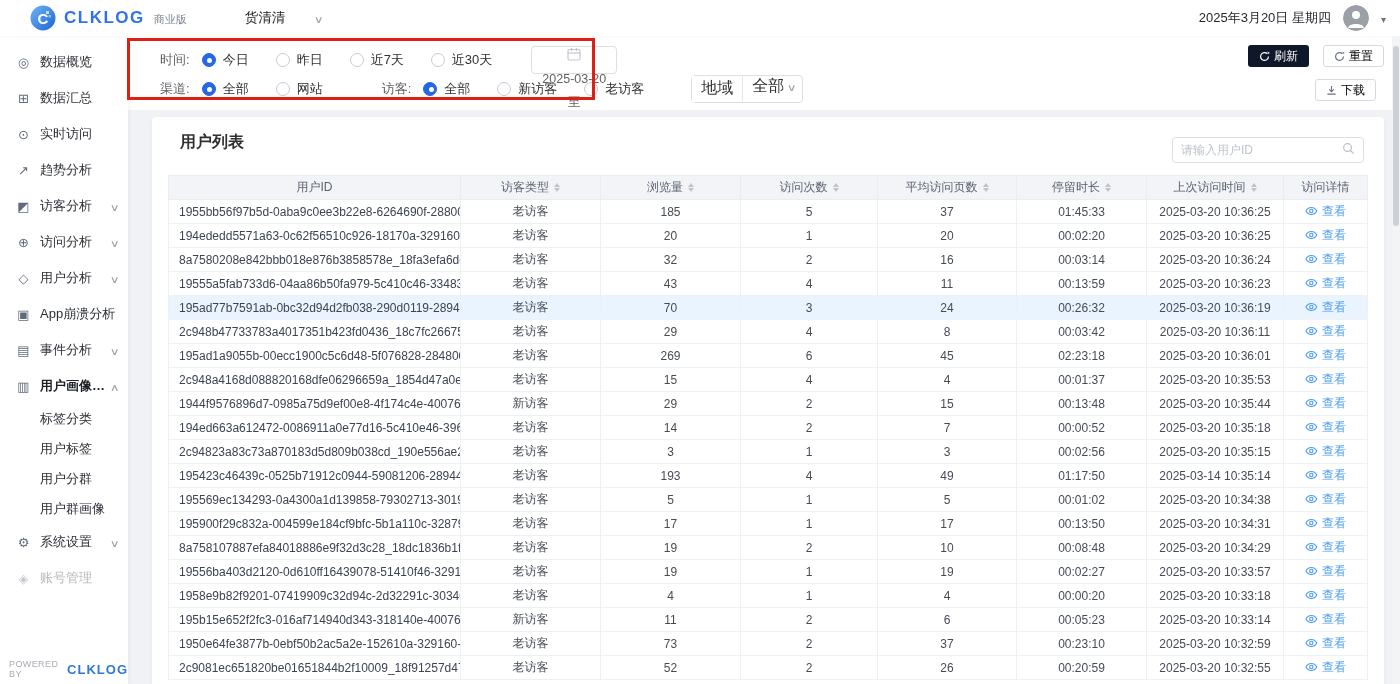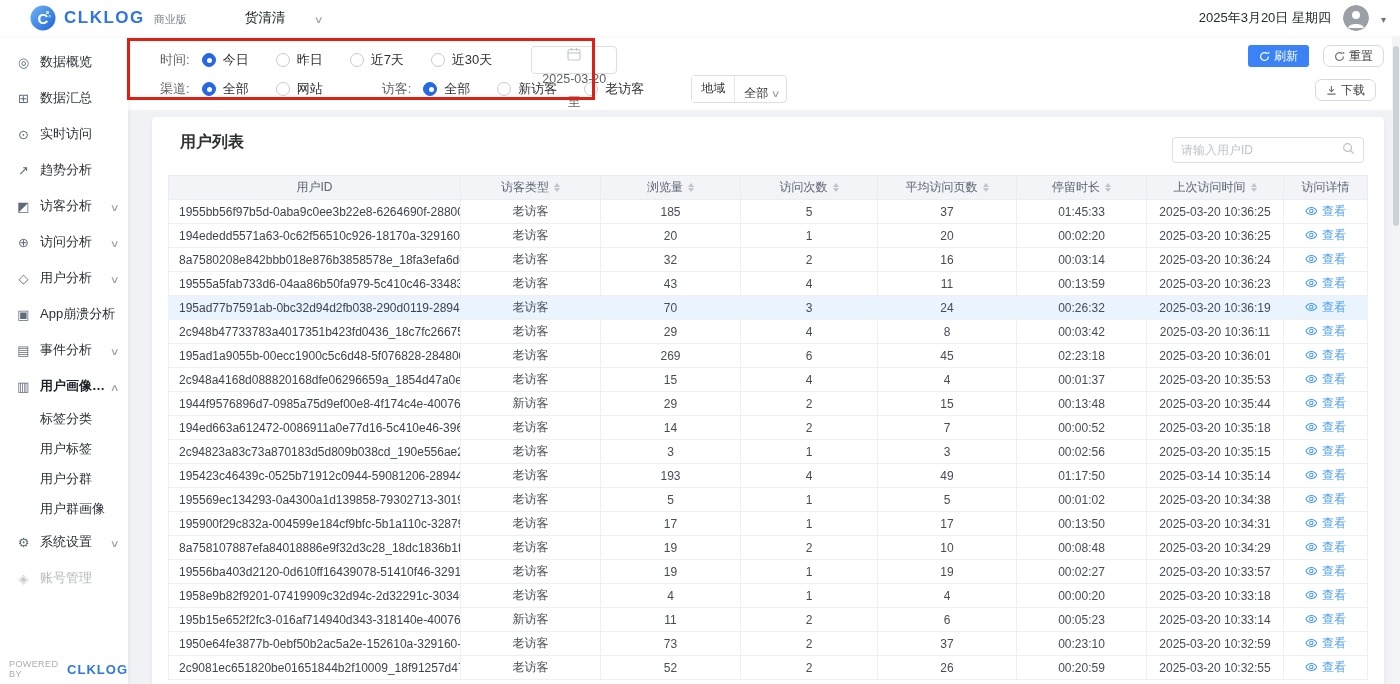--- a/index.html
+++ b/index.html
@@ -39,28 +39,28 @@
   .filterbar { background:#fff; height:74px; padding:9px 16px 0 32px; position:relative; }
   .f-row { display:flex; align-items:center; height:29px; font-size:13px; color:#303133; }
   .f-label { color:#606266; margin-right:12px; }
   .opts { display:flex; align-items:center; }
   .radio-opt { display:flex; align-items:center; margin-right:27px; cursor:pointer; }
   .radio { width:14px; height:14px; border-radius:50%; border:1px solid #c6cbd4; background:#fff; margin-right:7px; position:relative; flex:none; }
   .radio.on { border-color:#2468e5; background:#2468e5; }
   .radio.on::after { content:""; position:absolute; left:4.5px; top:4.5px; width:5px; height:5px; border-radius:50%; background:#fff; }
   .date-box { display:flex; align-items:center; border:1px solid #dcdfe6; border-radius:4px; height:28px; padding:0 10px; margin-left:12px; font-size:12.5px; color:#606266; gap:8px; cursor:pointer;flex-direction:column; }
   .grp-gap { margin-left:32px; }
-  .region { display:flex; align-items:flex-end; border:1px solid #dcdfe6; border-radius:4px; height:28px; font-size:12px; margin-left:20px; cursor:pointer; }
+  .region { display:flex; align-items:flex-start; border:1px solid #dcdfe6; border-radius:4px; height:28px; font-size:16px; margin-left:20px; cursor:pointer; }
   .region .rlabel { padding:0 9px; color:#303133; border-right:1px solid #e4e7ed; height:100%; display:flex; align-items:center; background:#fff; }
   .region .rval { padding:0 6px 0 9px; color:#303133; display:flex; align-items:center; gap:4px; }
 
   .btns { position:absolute; right:16px; top:9px; display:flex; gap:14px; }
   .btn { height:22px; padding:0 10px; border-radius:3px; font-size:12px; display:inline-flex; align-items:center; gap:4px; cursor:pointer; border:1px solid transparent; font-family:inherit; }
-  .btn.primary { background:#3b82f6; color:#fff; }
-  .btn.ghost { background:#fff; color:#404040; border-color:#d5d9e0;border-radius:7px; }
+  .btn.primary { background:#0f172a; color:#fff; }
+  .btn.ghost { background:#fff; color:#000000; border-color:#d5d9e0; }
   .btn-dl { position:absolute; right:24px; top:43px; }
 
   
   .card { position:absolute; left:24px; right:16px; top:81px; bottom:-6px; background:#fff; border-radius:4px; box-shadow:0 1px 4px rgba(0,0,0,.05); padding:0; overflow:hidden; }
   .card-head { position:relative; height:58px; }
   .card-title { font-size:16px; font-weight:bold; color:#303133; position:absolute; left:28px; top:15px; }
   .search-box { position:absolute; right:20px; top:20px; width:192px; height:26px; border:1px solid #dcdfe6; border-radius:4px; display:flex; align-items:center; padding:0 8px; background:#fff; }
   .search-box input { border:none; outline:none; flex:1; font-size:12px; color:#606266; min-width:0; font-family:inherit; }
   .search-box input::placeholder { color:#bfc4cc; }
 

